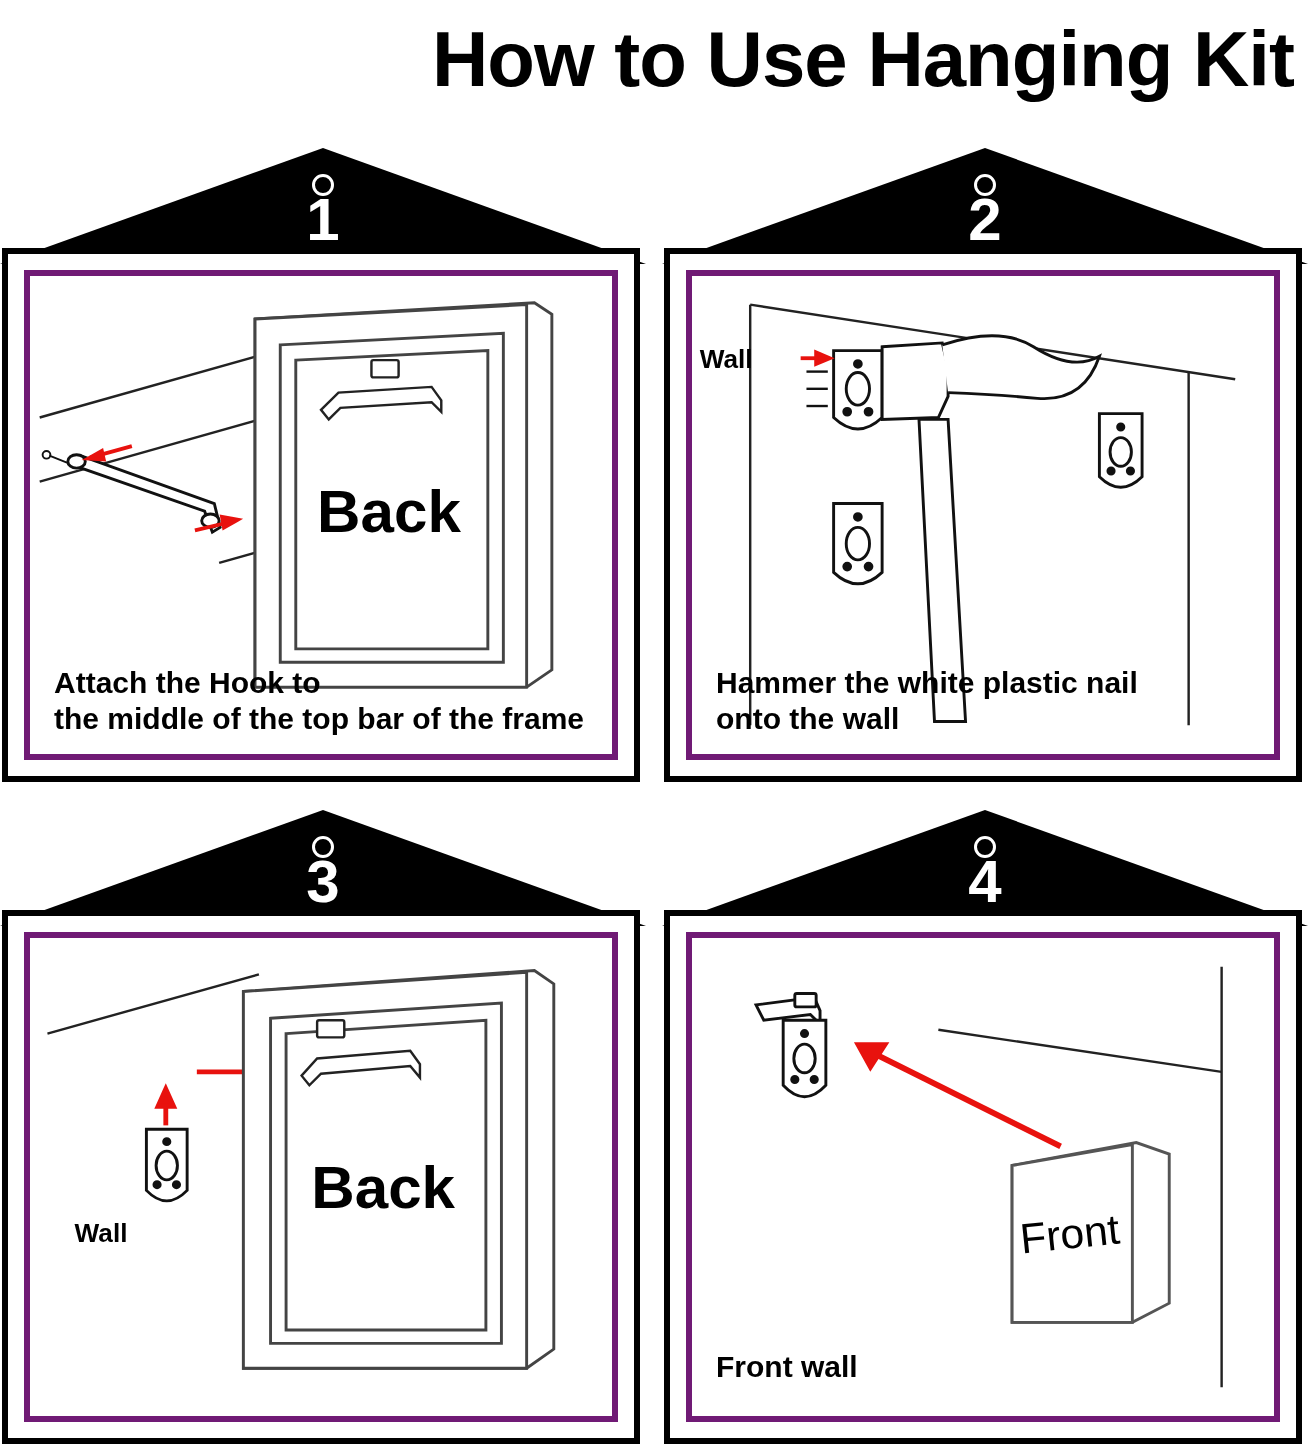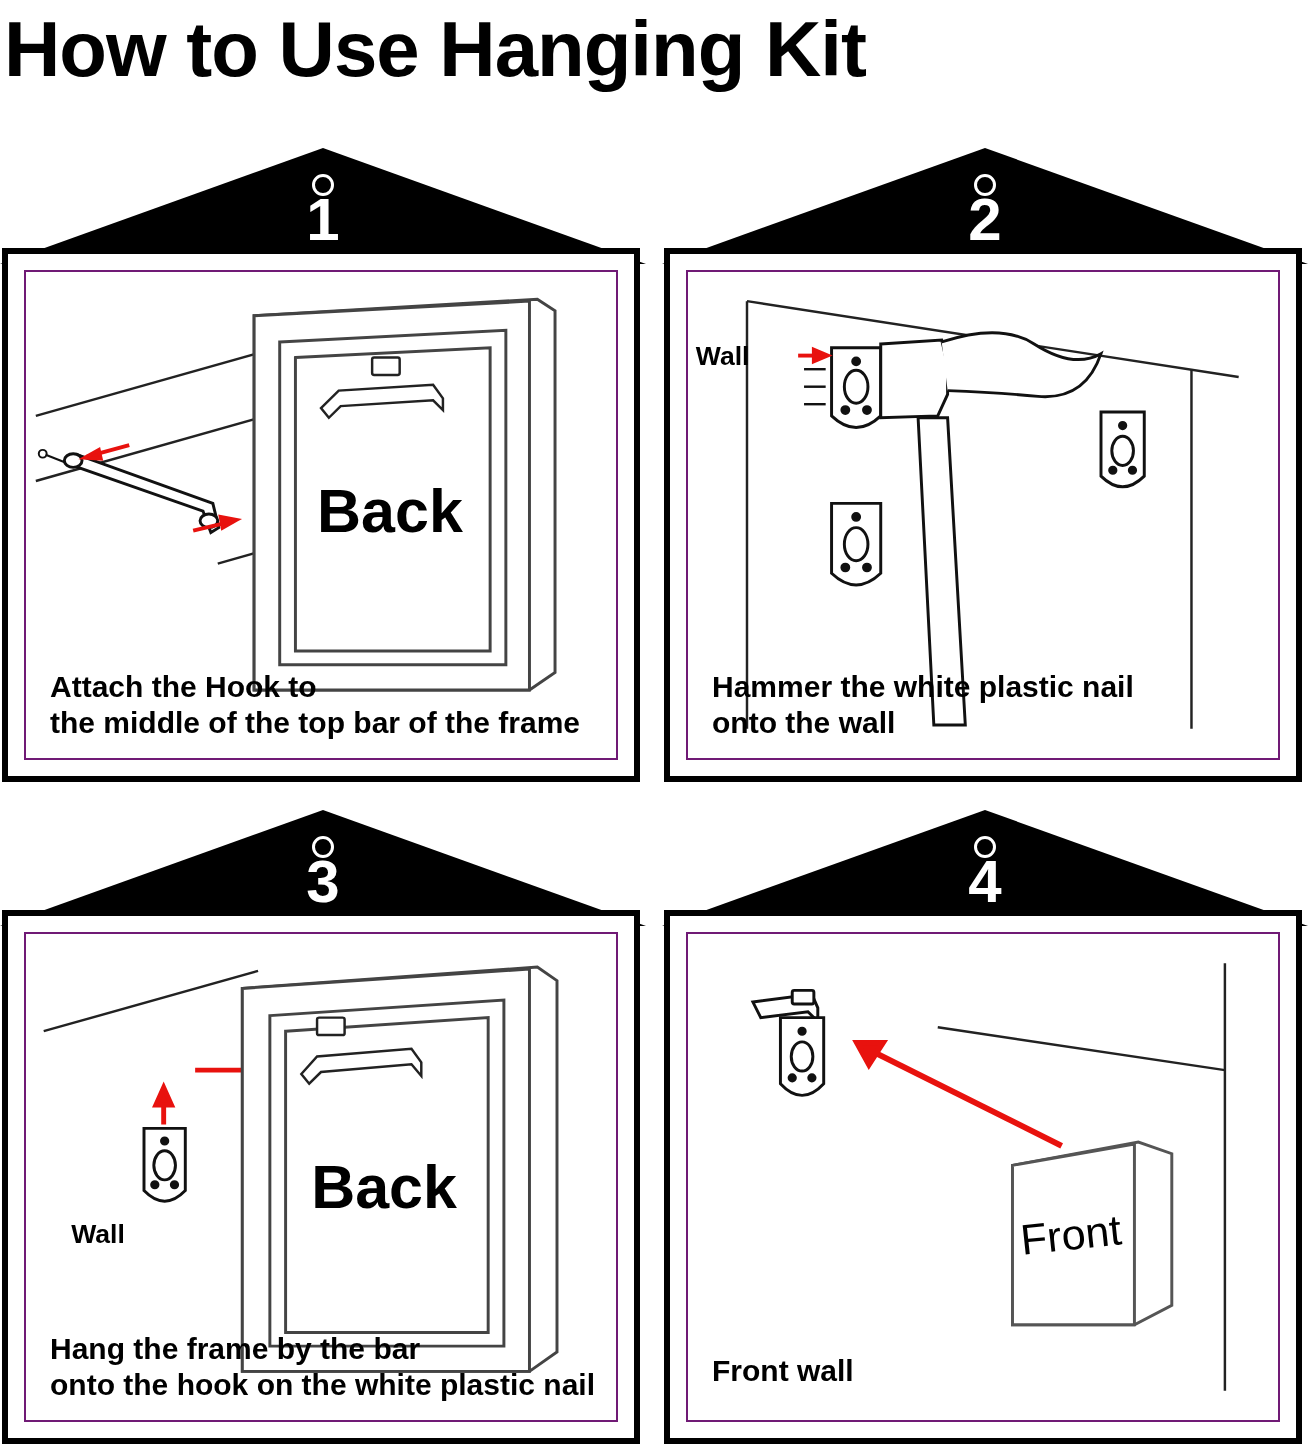--- a/index.html
+++ b/index.html
@@ -11,27 +11,27 @@
     width: 1308px;
     height: 1451px;
     font-family: "Liberation Sans", sans-serif;
     color: #000000;
     overflow: hidden;
     position: relative;
   }
 
   
   #main-title {
-    text-align: left;
+    text-align: right;
     font-size: 78px;
     font-weight: bold;
     letter-spacing: -1px;
     line-height: 1;
     padding-top: 6px;
-    margin: 4px;
+    margin: 14px;
   }
 
   
   #steps-grid {
     position: absolute;
     top: 148px;
     left: 0;
     width: 1308px;
     height: 1300px;
     display: grid;
@@ -100,21 +100,21 @@
     border: 6px solid #000000;
     box-sizing: border-box;
     background: #ffffff;
   }
   .inner-box {
     position: absolute;
     top: 16px;
     left: 16px;
     right: 16px;
     bottom: 16px;
-    border: 2px solid #701a75;
+    border: 6px solid #701a75;
     box-sizing: border-box;
     background: #ffffff;
   }
 
   .art {
     position: absolute;
     top: 0; left: 0; right: 0; bottom: 0;
     overflow: hidden;
   }
 
@@ -298,22 +298,20 @@
             </g>
 
             <g stroke="#222" stroke-width="2.5" fill="#ffffff">
               <rect x="296" y="86" width="28" height="18" rx="2"></rect>
               <path d="M280 144 L296 126 L392 118 L402 132 L402 146 L392 134 L300 142 L288 154 Z"></path>
             </g>
             <text x="290" y="282" font-family="Liberation Sans, sans-serif" font-size="62" font-weight="bold" fill="#000">Back</text>
             <text x="46" y="318" font-family="Liberation Sans, sans-serif" font-size="27" font-weight="bold" fill="#000">Wall</text>
           </svg>
         </div>
-        <div class="caption">Hang the frame by the bar
-onto the hook on the white plastic nail</div>
       </div>
     </div>
   </div>
 
   <div class="step-cell">
     <div class="banner">
       <div class="tri"></div>
       <div class="dot"></div>
       <div class="num">4</div>
     </div>

